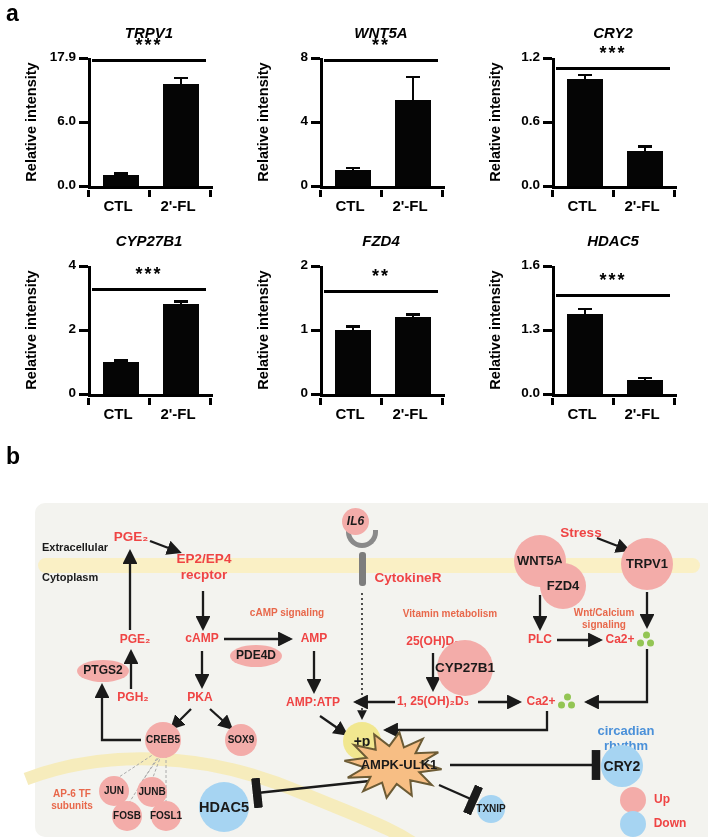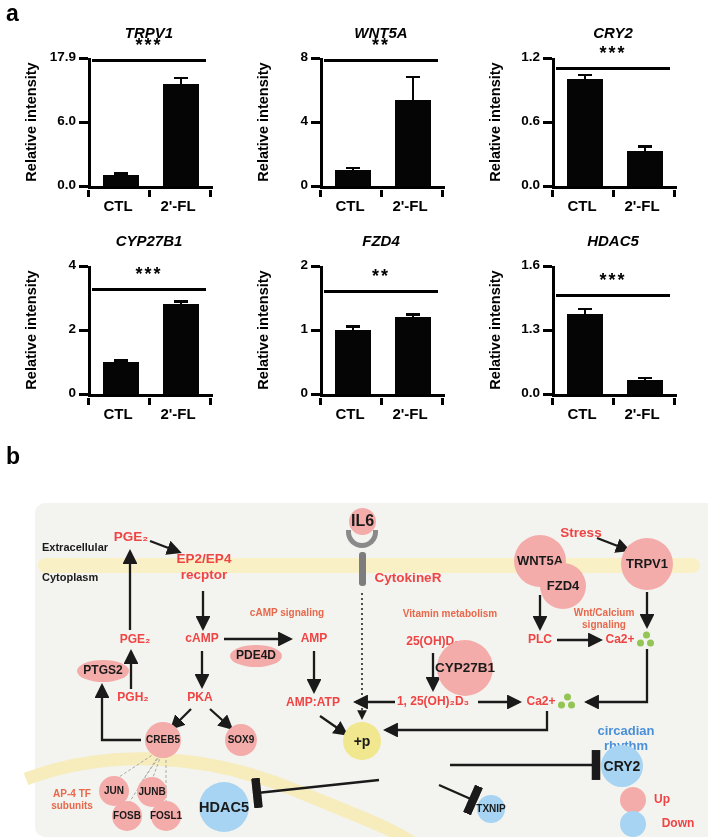--- a/index.html
+++ b/index.html
@@ -251,21 +251,21 @@
       <path d="M134,253 L110,287" class="fan" fill="none" stroke="#aaa" stroke-width="1" stroke-dasharray="3 2"></path>
     </svg>
 
     <div id="pnodes">
         <div class="pn pn-left pn-region" style="left: 12px; top: 50px;">Extracellular</div>
         <div class="pn pn-left pn-region" style="left: 12px; top: 80px;">Cytoplasm</div>
         <div class="pn pn-left pn-region" style="left: 10px; top: 345px;">Nucleus</div>
         <div class="pn pn-plain" style="left: 101px; top: 40px; font-size: 13.5px;">PGE₂</div>
         <div class="pn pn-plain" style="left: 174px; top: 70px; font-size: 13.5px;">EP2/EP4
 recptor</div>
-        <div class="pn" style="width: 44px; height: 66px; left: 332px; top: 60px;"><div class="il6-stem" style="left: 18.5px; top: 28px; width: 7px; height: 34px;"></div><div class="il6-cup" style="left: 6px; top: 6px; width: 22px; height: 13px;"></div><div class="pn-circle pink-circle" style="position: absolute; left: 9px; top: -16px; width: 27px; height: 27px; font-size: 16px;">IL6</div></div>
+        <div class="pn" style="width: 44px; height: 66px; left: 332px; top: 60px;"><div class="il6-stem" style="left: 18.5px; top: 28px; width: 7px; height: 34px;"></div><div class="il6-cup" style="left: 6px; top: 6px; width: 22px; height: 13px;"></div><div class="pn-circle pink-circle" style="position: absolute; left: 2px; top: -16px; width: 27px; height: 27px; font-size: 12px; font-style: italic;">IL6</div></div>
         <div class="pn pn-plain" style="left: 378px; top: 81px; font-size: 13.5px;">CytokineR</div>
         <div class="pn pn-circle pink-circle" style="width: 52px; height: 52px; left: 510px; top: 64px; font-size: 13px;">WNT5A</div>
         <div class="pn pn-circle pink-circle" style="width: 46px; height: 46px; left: 533px; top: 89px; font-size: 13px;">FZD4</div>
         <div class="pn pn-plain" style="left: 551px; top: 36px; font-size: 13.5px;">Stress</div>
         <div class="pn pn-circle pink-circle" style="width: 52px; height: 52px; left: 617px; top: 67px; font-size: 13px;">TRPV1</div>
         <div class="pn pn-orange" style="left: 257px; top: 116px;">cAMP signaling</div>
         <div class="pn pn-orange" style="left: 420px; top: 117px;">Vitamin metabolism</div>
         <div class="pn pn-orange" style="left: 574px; top: 121px;">Wnt/Calcium
 signaling</div>
         <div class="pn pn-plain" style="left: 105px; top: 143px;">PGE₂</div>
@@ -280,29 +280,32 @@
         <div class="pn pn-plain" style="left: 403px; top: 145px;">25(OH)D₃</div>
         <div class="pn pn-circle pink-circle" style="width: 56px; height: 56px; left: 435px; top: 171px; font-size: 13.5px;">CYP27B1</div>
         <div class="pn pn-plain" style="left: 403px; top: 205px;">1, 25(OH)₂D₃</div>
         <div class="pn pn-plain" style="left: 283px; top: 206px;">AMP:ATP</div>
         <div class="pn pn-plain" style="left: 510px; top: 143px;">PLC</div>
         <div class="pn pn-plain" style="left: 590px; top: 143px;">Ca2+</div>
         <div class="pn" style="width: 18px; height: 15px; left: 616px; top: 143px;"><div class="gd" style="left: 5.5px; top: -1px;"></div><div class="gd" style="left: 0px; top: 7px;"></div><div class="gd" style="left: 10px; top: 7px;"></div></div>
         <div class="pn pn-plain" style="left: 511px; top: 205px;">Ca2+</div>
         <div class="pn" style="width: 18px; height: 15px; left: 537px; top: 205px;"><div class="gd" style="left: 5.5px; top: -1px;"></div><div class="gd" style="left: 0px; top: 7px;"></div><div class="gd" style="left: 10px; top: 7px;"></div></div>
         <div class="pn pn-circle yellow-circle" style="width: 38px; height: 38px; left: 332px; top: 244px;">+p</div>
+        <div class="pn" style="width: 104px; height: 74px; left: 363px; top: 268px;"><svg width="104" height="74">
+            <polygon points="100.6,41.3 78.3,44.3 90.9,57.1 69.3,52.2 70.8,67.5 55.7,56.0 45.6,69.7 41.1,54.7 22.2,63.2 29.5,48.7 6.7,49.7 23.8,39.5 3.4,32.7 25.7,29.7 13.1,16.9 34.7,21.8 33.2,6.5 48.3,18.0 58.4,4.3 62.9,19.3 81.8,10.8 74.5,25.3 97.3,24.3 80.2,34.5" fill="#F7BE84" stroke="#6C5B35" stroke-width="2"></polygon>
+          </svg><div class="star-text">AMPK-ULK1</div></div>
         <div class="pn pn-blue" style="left: 596px; top: 242px;">circadian rhythm</div>
         <div class="pn pn-circle blue-circle" style="width: 42px; height: 42px; left: 592px; top: 269px; font-size: 14px;">CRY2</div>
         <div class="pn pn-circle blue-circle" style="width: 50px; height: 50px; left: 194px; top: 310px; font-size: 14.5px;">HDAC5</div>
         <div class="pn pn-circle blue-circle" style="width: 28px; height: 28px; left: 461px; top: 312px;">TXNIP</div>
-        <div class="pn pn-orange" style="left: 42px; top: 302px;">AP-4 TF
+        <div class="pn pn-orange" style="left: 42px; top: 302px;">AP-6 TF
 subunits</div>
         <div class="pn pn-circle pink-circle" style="width: 30px; height: 30px; left: 84px; top: 294px;">JUN</div>
         <div class="pn pn-circle pink-circle" style="width: 30px; height: 30px; left: 122px; top: 295px;">JUNB</div>
         <div class="pn pn-circle pink-circle" style="width: 30px; height: 30px; left: 97px; top: 319px;">FOSB</div>
         <div class="pn pn-circle pink-circle" style="width: 30px; height: 30px; left: 136px; top: 319px;">FOSL1</div>
         <div class="pn pn-circle pink-circle" style="width: 26px; height: 26px; left: 603px; top: 303px;"></div>
         <div class="pn pn-plain" style="left: 632px; top: 303px;">Up</div>
         <div class="pn pn-circle blue-circle" style="width: 26px; height: 26px; left: 603px; top: 327px;"></div>
-        <div class="pn pn-plain" style="left: 640px; top: 327px; padding-left: 16px;">Down</div>
+        <div class="pn pn-plain" style="left: 640px; top: 327px;">Down</div>
       </div>
   </div>
 </div>
 
 </body></html>

